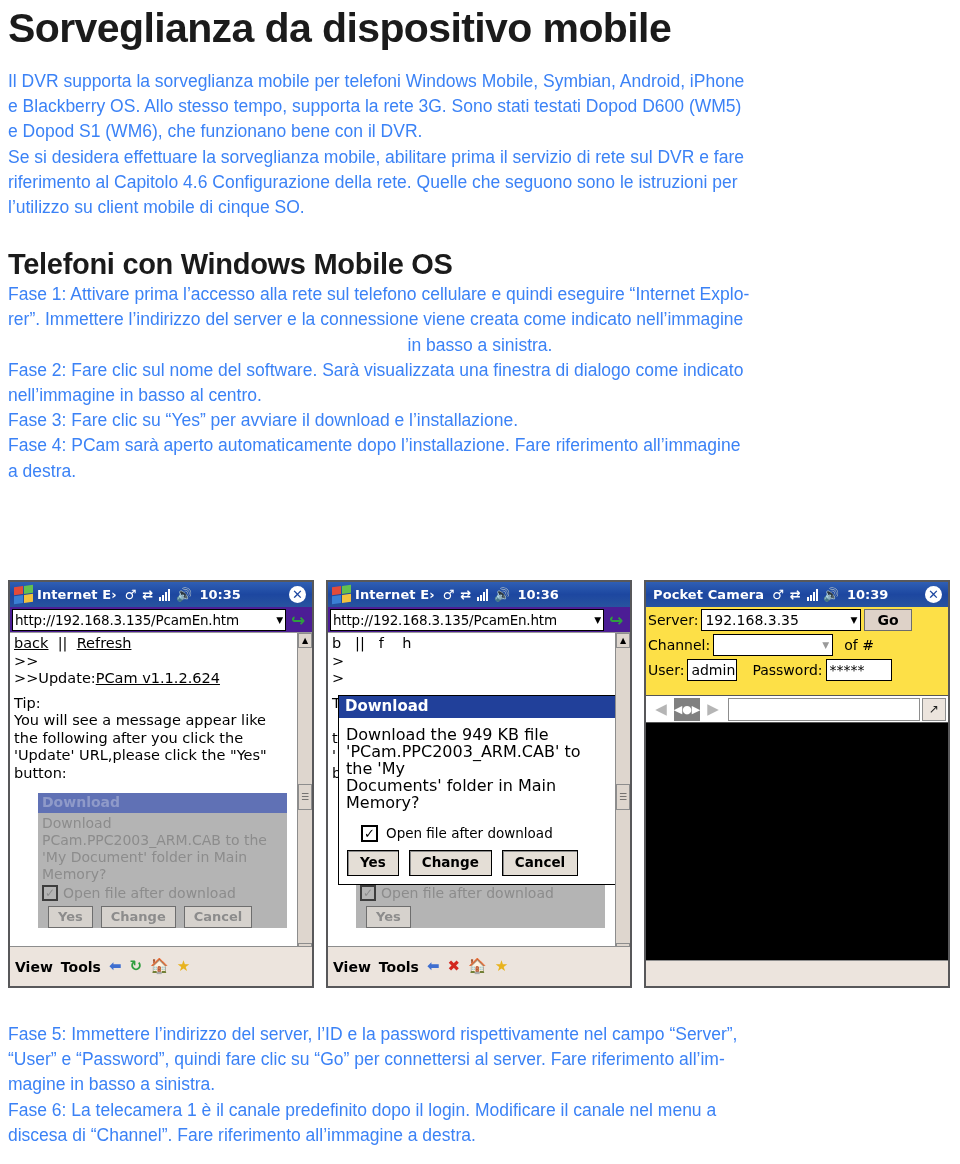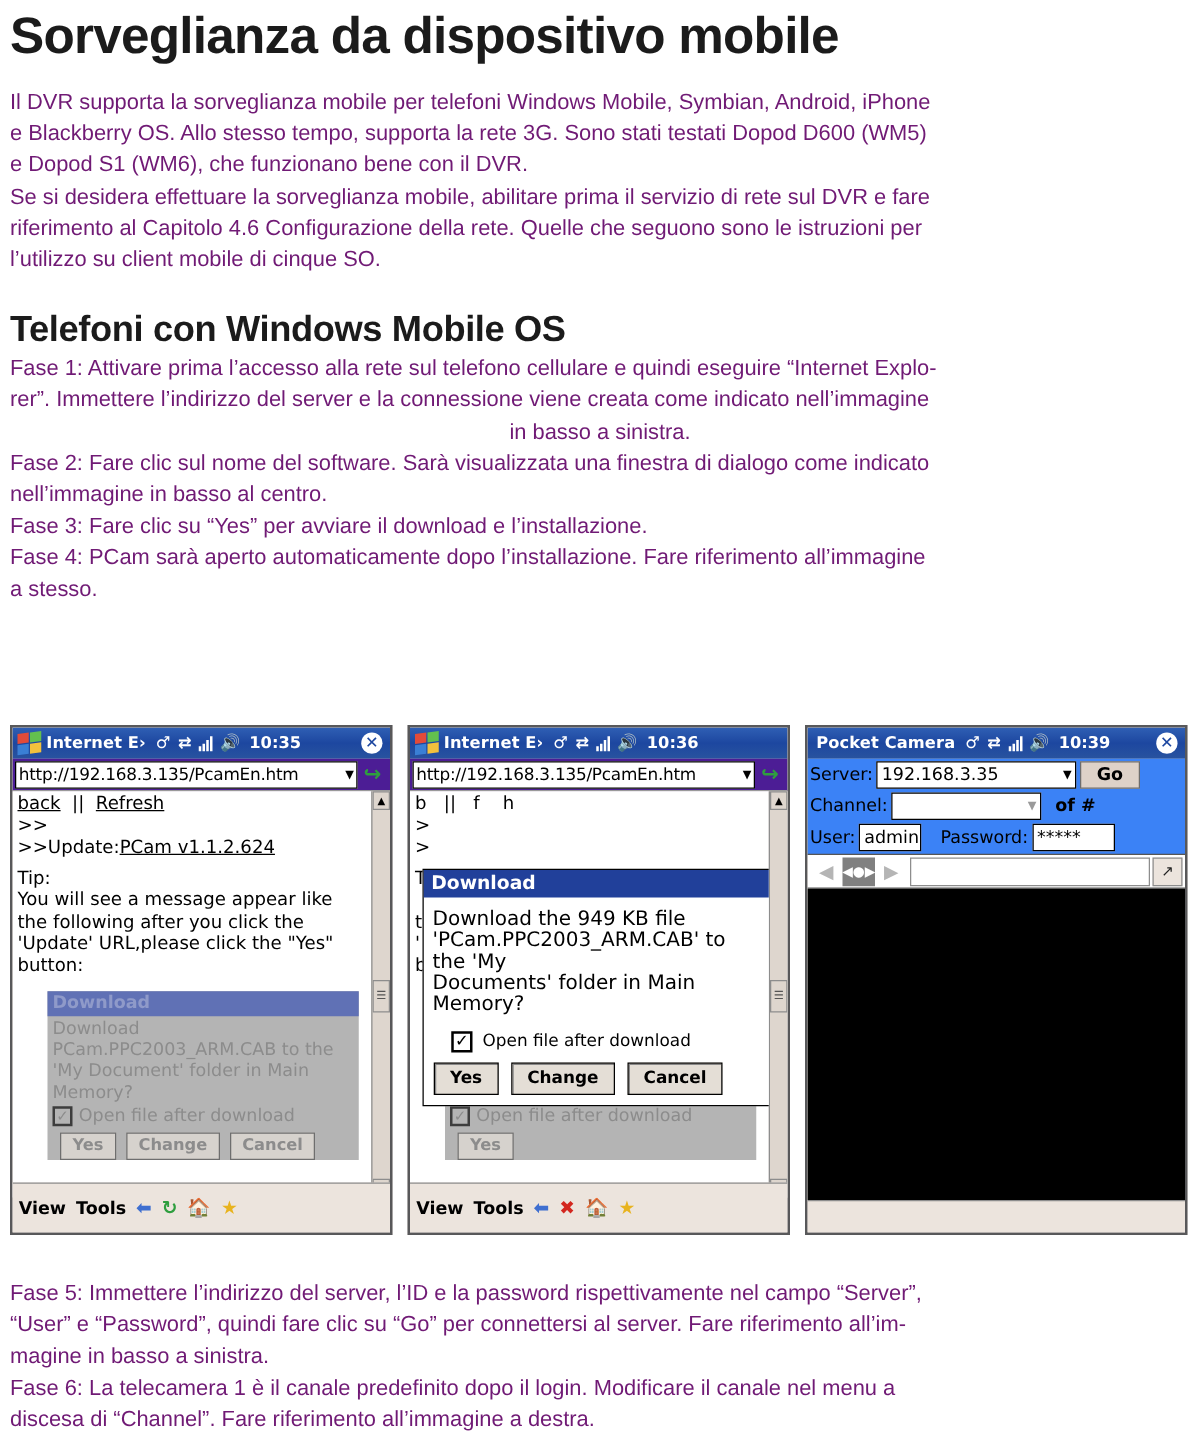--- a/index.html
+++ b/index.html
@@ -32,21 +32,21 @@
     font-size: 29px;
     font-weight: bold;
     letter-spacing: -0.3px;
     line-height: 1.0;
     margin: 0 0 3px 0;
     color: #1b1b1b;
   }
   .para {
     font-size: 17.5px;
     line-height: 25.2px;
-    color: #701a75;
+    color: #3b82f6;
     margin: 0;
     font-stretch: semi-condensed;
     transform-origin: left top;
   }
   .para-line { white-space: nowrap; display: block; }
 
   .block-intro { margin-top: 20px; }
   .block-wm { margin-top: 30px; }
 
   
@@ -265,23 +265,23 @@
   }
   .dlg-btns { display:flex; gap:10px; padding: 2px 8px 8px 8px; }
   .dlg-btn {
     border:1px solid #000; background:#e4ded6; color:#000;
     font-size:13.5px; font-weight:bold; padding:3px 12px;
     box-shadow: 1px 1px 0 #888 inset;
   }
 
   
   .pc-form {
-    background:#3b82f6;
+    background:#fde047;
     border-bottom:1px solid #555;
-    padding: 1px 2px 0 2px;
+    padding: 1px 2px 12px 2px;
     font-size: 14px;
     color:#000;
     font-family:"DejaVu Sans", sans-serif;
   }
   .pc-row { display:flex; align-items:center; gap:3px; margin-bottom:1px; height:24px;}
   .pc-lbl { white-space:nowrap; }
   .pc-input {
     border:1px solid #000; background:#fff; height:22px;
     display:flex; align-items:center; padding:0 3px;
     font-size:14px; color:#000;
@@ -329,21 +329,21 @@
   <div class="block-wm">
     <h2 class="section-title">Telefoni con Windows Mobile OS</h2>
     <div class="para">
       <span class="para-line" style="display: block;">Fase 1: Attivare prima l’accesso alla rete sul telefono cellulare e quindi eseguire “Internet Explo-</span>
       <span class="para-line" style="display: block;">rer”. Immettere l’indirizzo del server e la connessione viene creata come indicato nell’immagine</span>
       <span class="para-line" style="display: block; text-align: center;">in basso a sinistra.</span>
       <span class="para-line" style="display: block;">Fase 2: Fare clic sul nome del software. Sarà visualizzata una finestra di dialogo come indicato</span>
       <span class="para-line" style="display: block;">nell’immagine in basso al centro.</span>
       <span class="para-line" style="display: block;">Fase 3: Fare clic su “Yes” per avviare il download e l’installazione.</span>
       <span class="para-line" style="display: block;">Fase 4: PCam sarà aperto automaticamente dopo l’installazione. Fare riferimento all’immagine</span>
-      <span class="para-line" style="display: block;">a stesso.</span>
+      <span class="para-line" style="display: block;">a destra.</span>
     </div>
   </div>
 </div>
 
 <div class="shots">
 
   <div class="shot">
     <div class="titlebar">
       <span class="winlogo">
           <i></i>
@@ -560,21 +560,21 @@
             <span class="caret">▼</span>
           </span>
           <span class="pc-go">Go</span>
         </div>
         <div class="pc-row">
           <span class="pc-lbl">Channel:</span>
           <span class="pc-input" style="width:120px">
             <span></span>
             <span class="caret" style="color:#9a9a9a">▼</span>
           </span>
-          <span class="pc-lbl" style="margin-left:8px;font-weight:bold">of #</span>
+          <span class="pc-lbl" style="margin-left:8px;font-weight:normal">of #</span>
         </div>
         <div class="pc-row">
           <span class="pc-lbl">User:</span>
           <span class="pc-input" style="width:50px">
             <span>admin</span>
           </span>
           <span class="pc-lbl" style="margin-left:12px">Password:</span>
           <span class="pc-input" style="width:66px">
             <span>*****</span>
           </span>

